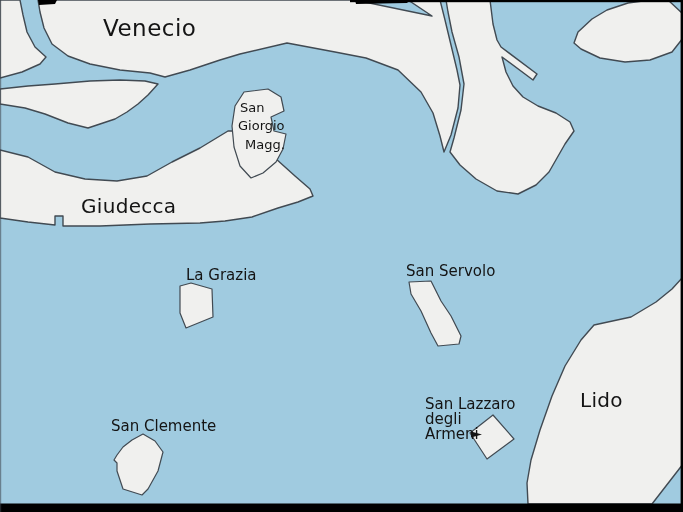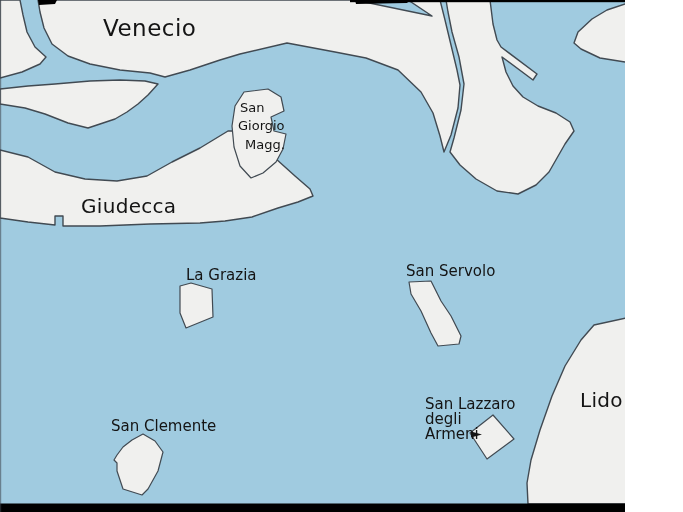--- a/index.html
+++ b/index.html
@@ -1,18 +1,18 @@
 <!DOCTYPE html>
 <html style="--water: #a0cbe0; --land: #f0f0ee; --outline: #414a52; --frame: #000000; --label: #141414;"><head>
 <meta charset="utf-8">
 <style>
   html,body{margin:0;padding:0;background:#ffffff;}
   .map-wrap{
     position:relative;
-    width:625px;height:512px;
+    width:683px;height:512px;
     overflow:hidden;
     font-family:"DejaVu Sans","Liberation Sans",sans-serif;
   }
   svg{display:block;}
   .land{
     fill:var(--land,#f0f0ee);
     stroke:var(--outline,#414a52);
     stroke-width:1.4;
     stroke-linejoin:round;
   }

